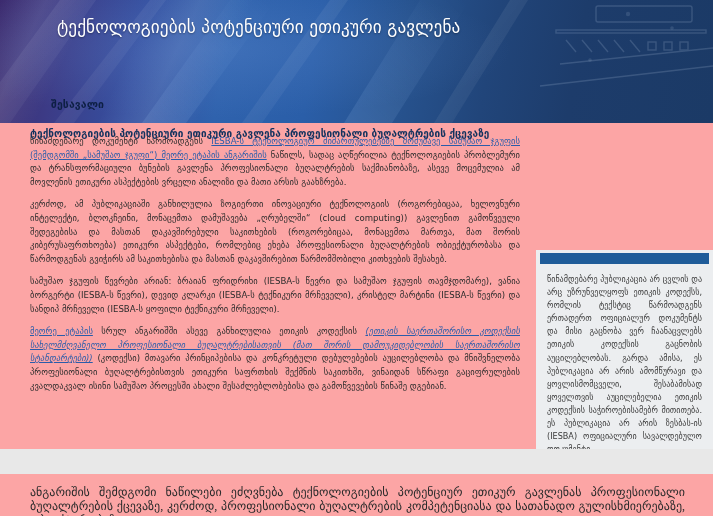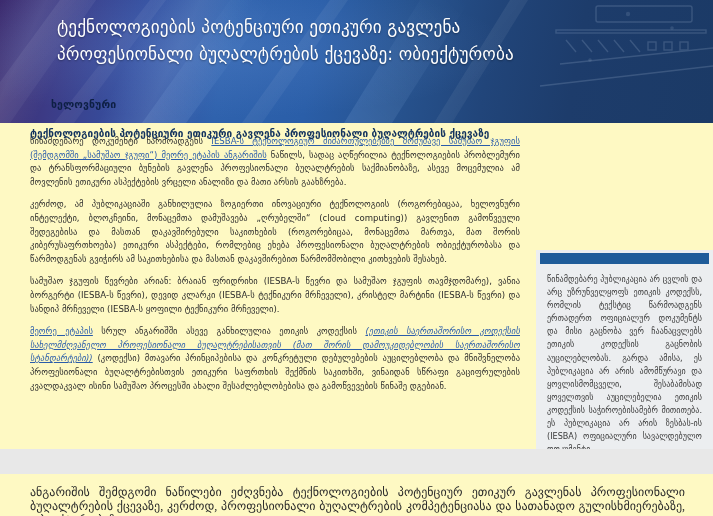--- a/index.html
+++ b/index.html
@@ -75,21 +75,21 @@
     font-size: 10.5px;
     font-weight: 700;
     letter-spacing: 0.1px;
   }
 
   
   .content {
     position: relative;
     width: 713px;
     height: 393px;
-    background: #fef9c3;
+    background: #fca5a5;
   }
 
   .text-col {
     position: absolute;
     left: 30px;
     top: 12px;
     width: 490px;
   }
   p.body {
     margin: 0 0 9px 0;
@@ -198,24 +198,23 @@
       <circle cx="628" cy="14" r="2.2"></circle>
       <circle cx="672" cy="28" r="1.8"></circle>
       <circle cx="590" cy="60" r="1.8"></circle>
     </g>
   </svg>
 
   <div class="banner-vignette"></div>
 
   <div class="banner-title">
     <div>ტექნოლოგიების პოტენციური ეთიკური გავლენა</div>
-    <div>პროფესიონალი ბუღალტრების ქცევაზე: ობიექტურობა</div>
   </div>
 
-  <div class="banner-section-label">ხელოვნური</div>
+  <div class="banner-section-label">შესავალი</div>
 </div>
 
 <div class="content">
 
   <div class="text-col">
 
     <p class="body"><span>წინამდებარე დოკუმენტი წარმოადგენს </span><a class="link" href="#">IESBA-ს ტექნოლოგიურ მიმართულებებზე მომუშავე სამუშაო ჯგუფის (შემდგომში „სამუშაო ჯგუფი“) მეორე ეტაპის ანგარიშის</a><span> ნაწილს, სადაც აღწერილია ტექნოლოგიების პრობლემური და ტრანსფორმაციული ბუნების გავლენა პროფესიონალი ბუღალტრების საქმიანობაზე, ასევე მოცემულია ამ მოვლენის ეთიკური ასპექტების ვრცელი ანალიზი და მათი არსის გაახზრება.</span></p>
 
     <p class="body">კერძოდ, ამ პუბლიკაციაში განხილულია ზოგიერთი ინოვაციური ტექნოლოგიის (როგორებიცაა, ხელოვნური ინტელექტი, ბლოკჩეინი, მონაცემთა დამუშავება „ღრუბელში“ (cloud computing)) გავლენით გამოწვეული შედეგებისა და მასთან დაკავშირებული საკითხების (როგორებიცაა, მონაცემთა მართვა, მათ შორის კიბერუსაფრთხოება) ეთიკური ასპექტები, რომლებიც ეხება პროფესიონალი ბუღალტრების ობიექტურობასა და წარმოდგენას გვიჭირს ამ საკითხებისა და მასთან დაკავშირებით წარმომშობილი კითხვების შესახებ.</p>
 

